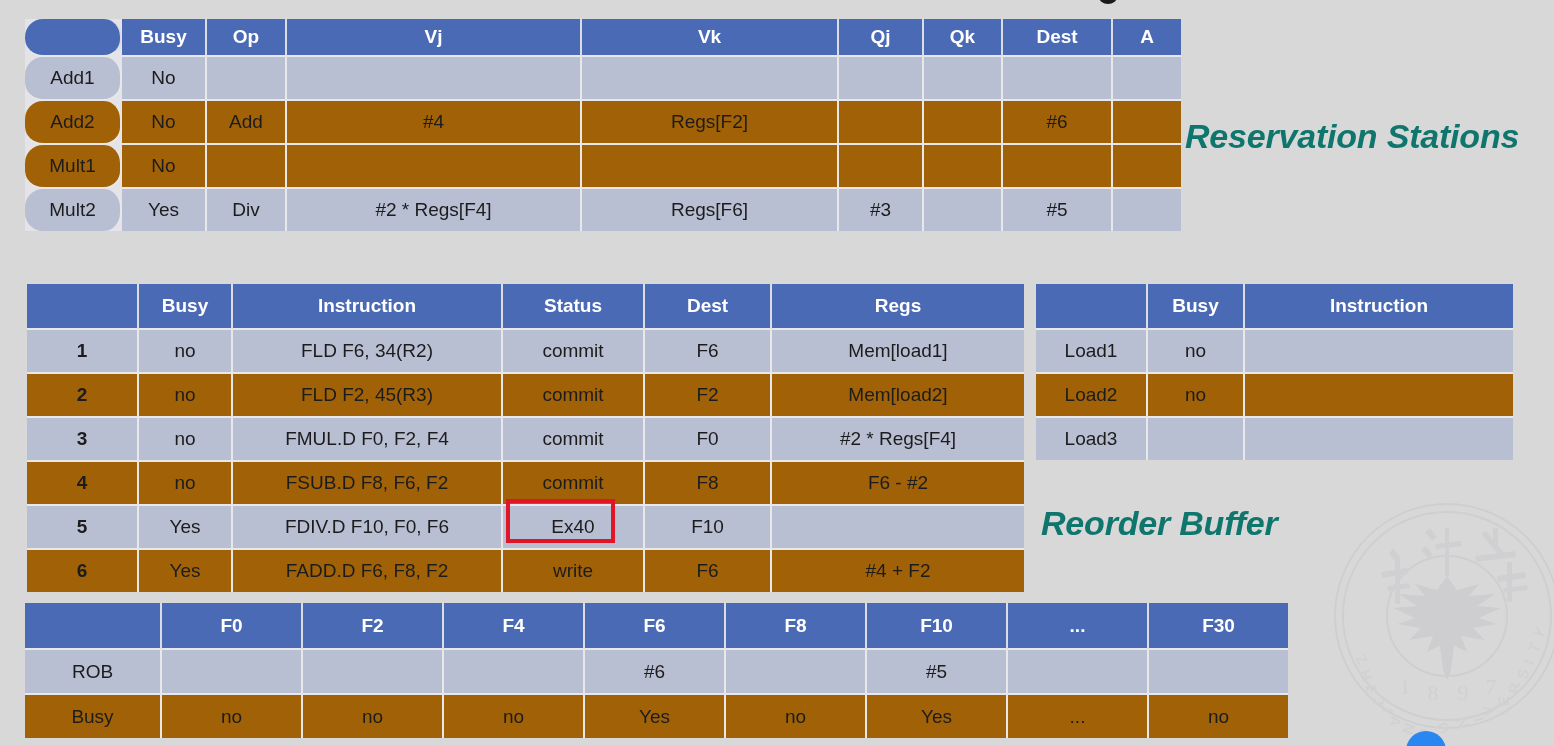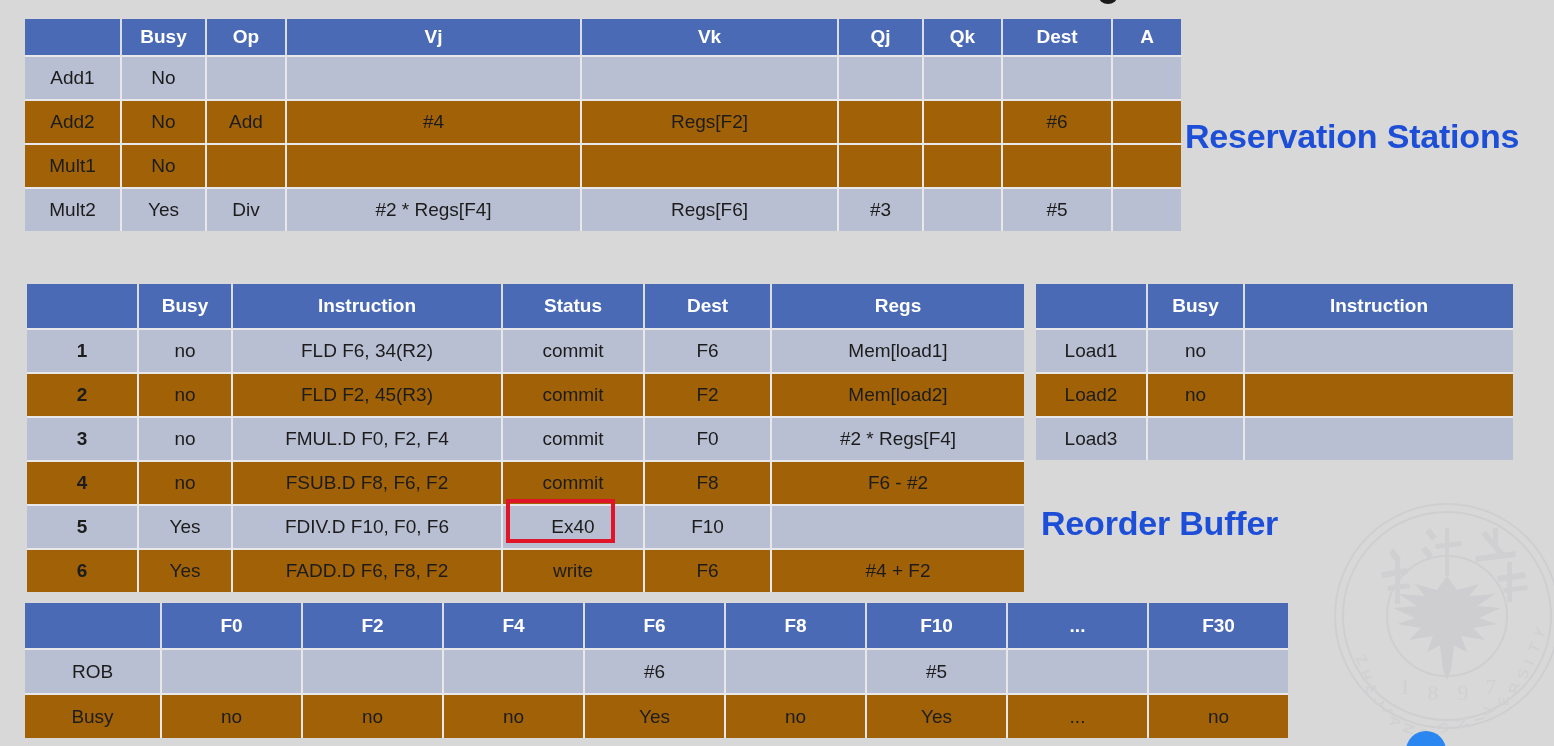--- a/index.html
+++ b/index.html
@@ -88,21 +88,21 @@
 
   
   #rs-table {
     left: 18px;
     top: 19px;
     width: 1140px;
     font-size: 19px;
   }
   #rs-table th { height: 36px; font-size: 19px; }
   #rs-table td { height: 42px; font-size: 19px; }
-  #rs-table .c0 { width: 95px; }
+  #rs-table .c0 { width: 95px; border-radius: 18px; }
   #rs-table .c1 { width: 83px; }
   #rs-table .c2 { width: 78px; text-align: center; }
   #rs-table .c3 { width: 293px; }
   #rs-table .c4 { width: 255px; }
   #rs-table .c5 { width: 83px; }
   #rs-table .c6 { width: 77px; }
   #rs-table .c7 { width: 108px; }
   #rs-table .c8 { width: 68px; }
 
   
@@ -143,23 +143,24 @@
   }
   #reg-table th { height: 45px; font-size: 19px; }
   #reg-table td { height: 43px; font-size: 19px; }
   #reg-table .c0 { width: 135px; }
   #reg-table .cN { width: 139px; }
 
   
   .big-label {
     position: absolute;
     font-weight: bold;
-    color: #1d4ed8;
+    color: #0f766e;
     letter-spacing: -0.2px;
     white-space: nowrap;
+    font-style: italic;
   }
   #label-rs {
     left: 1178px;
     top: 117px;
     font-size: 34px;
   }
   #label-rob {
     left: 1034px;
     top: 504px;
     font-size: 34px;

